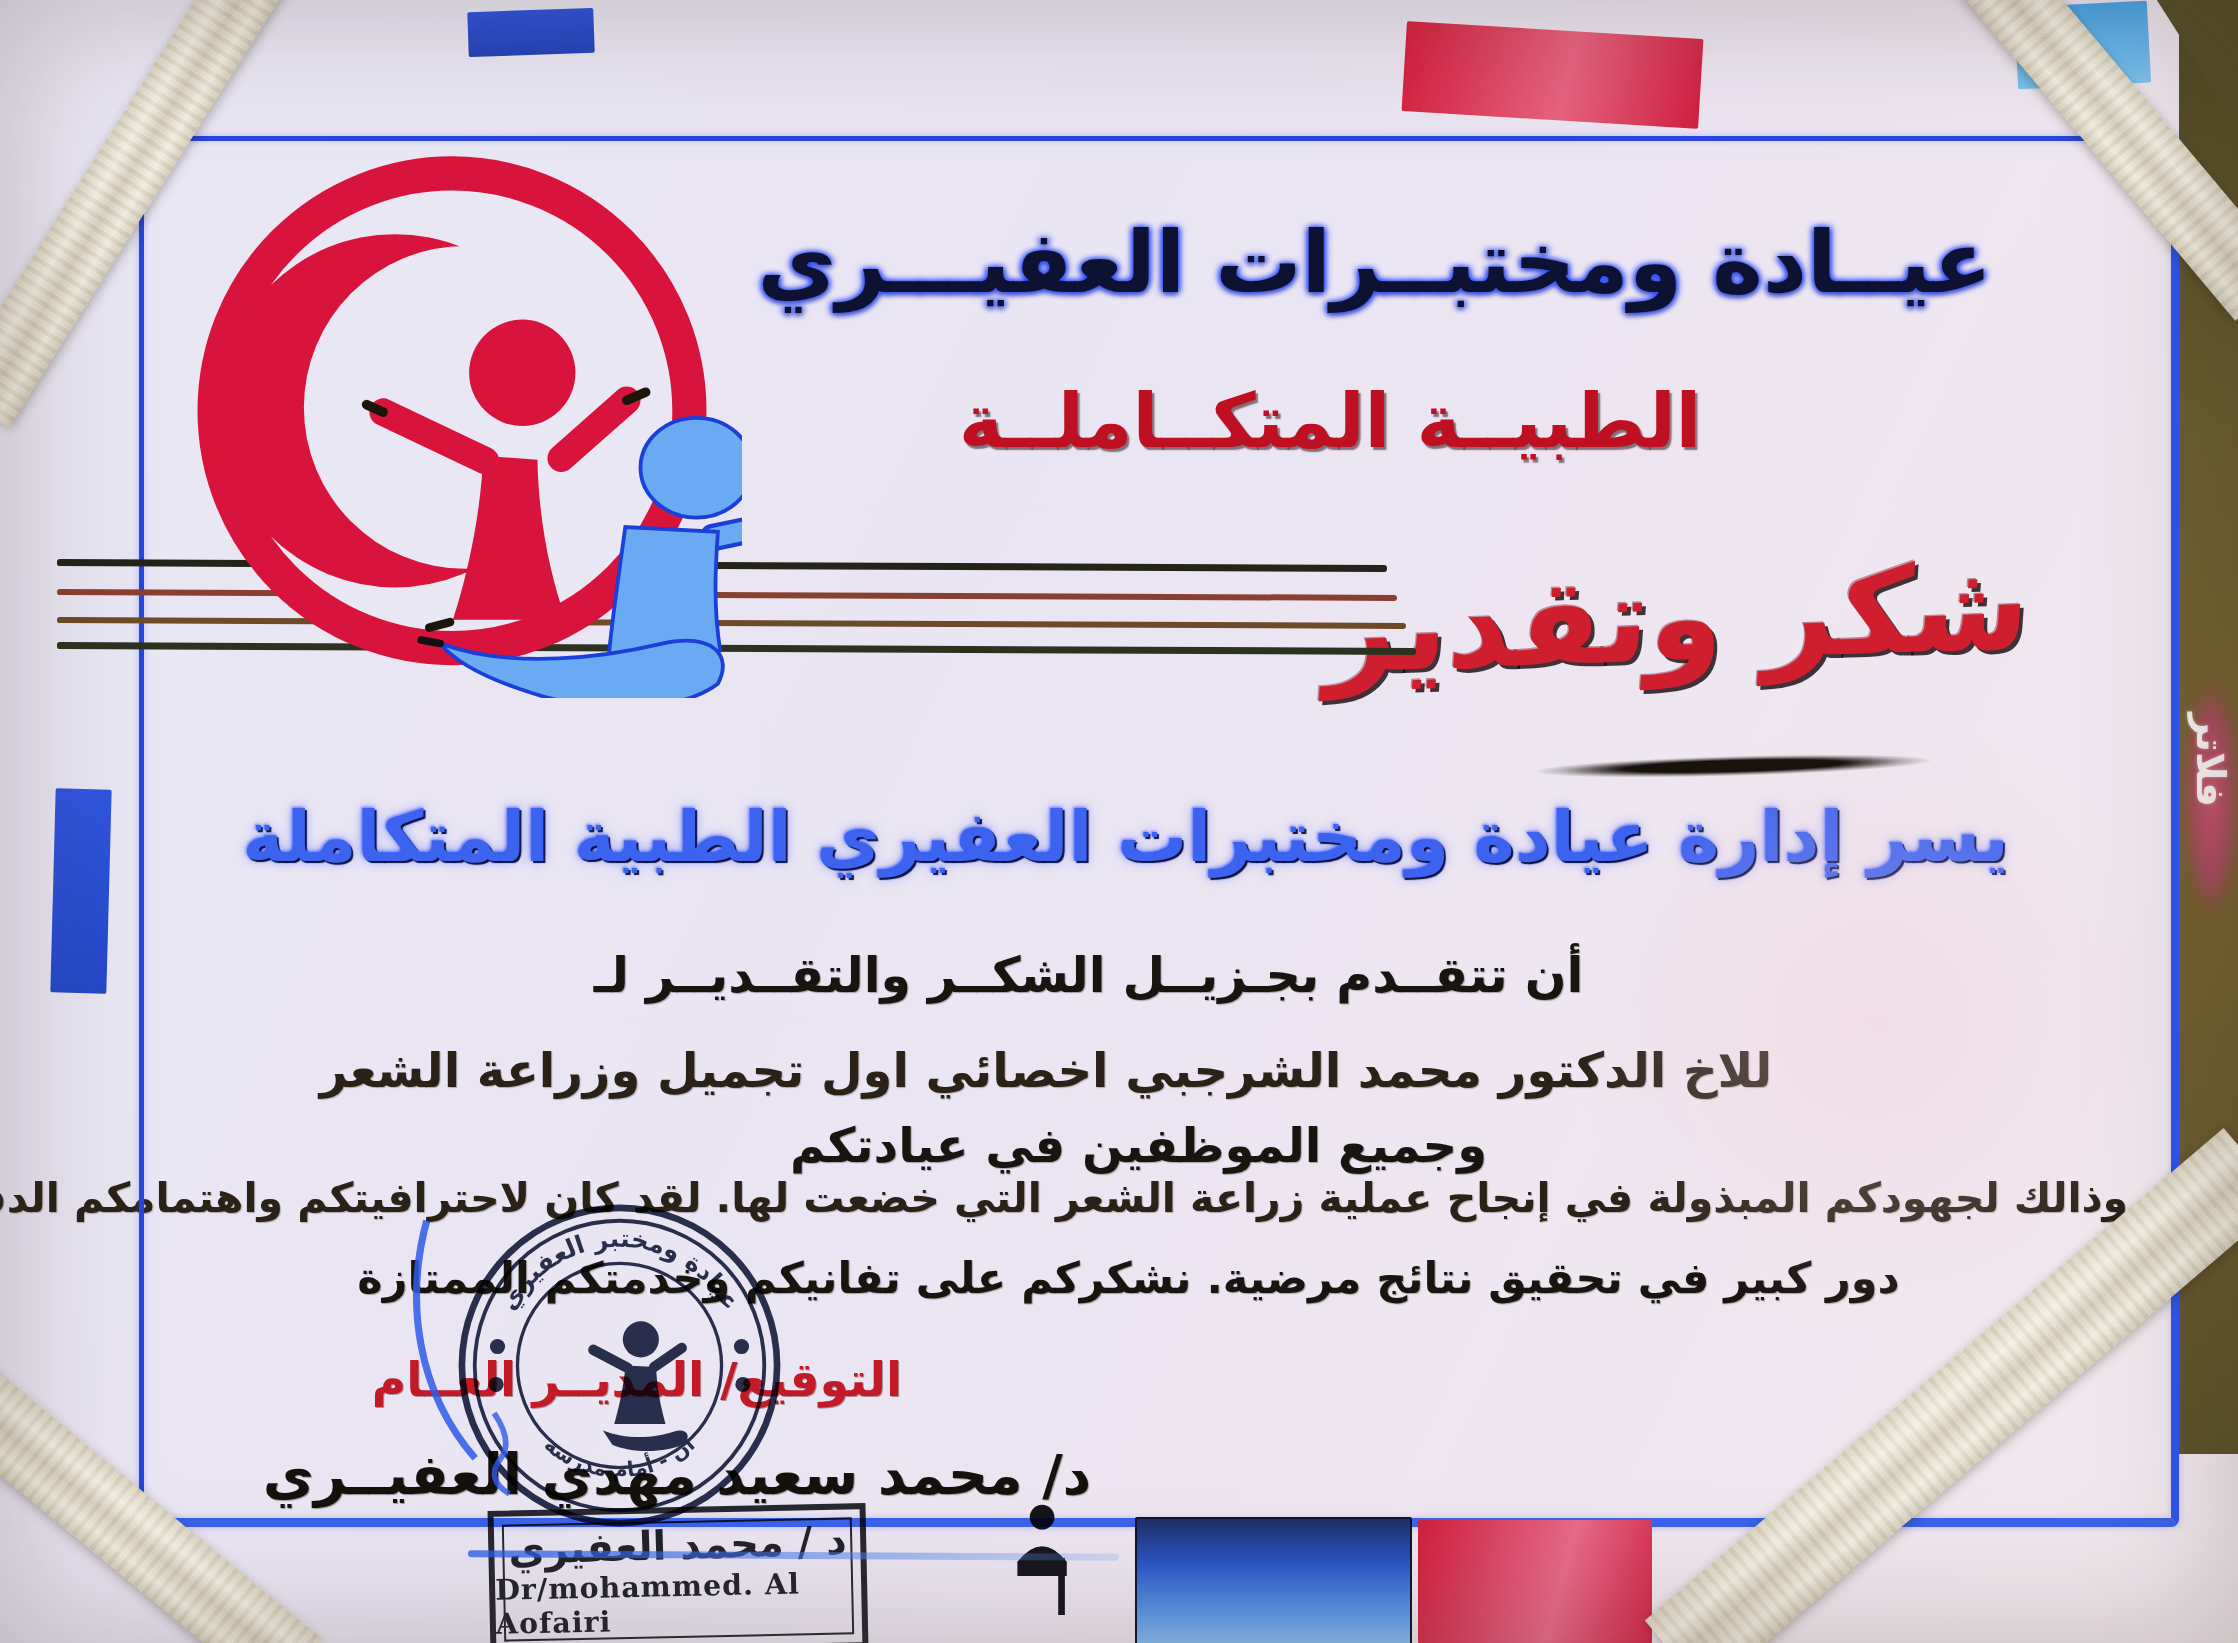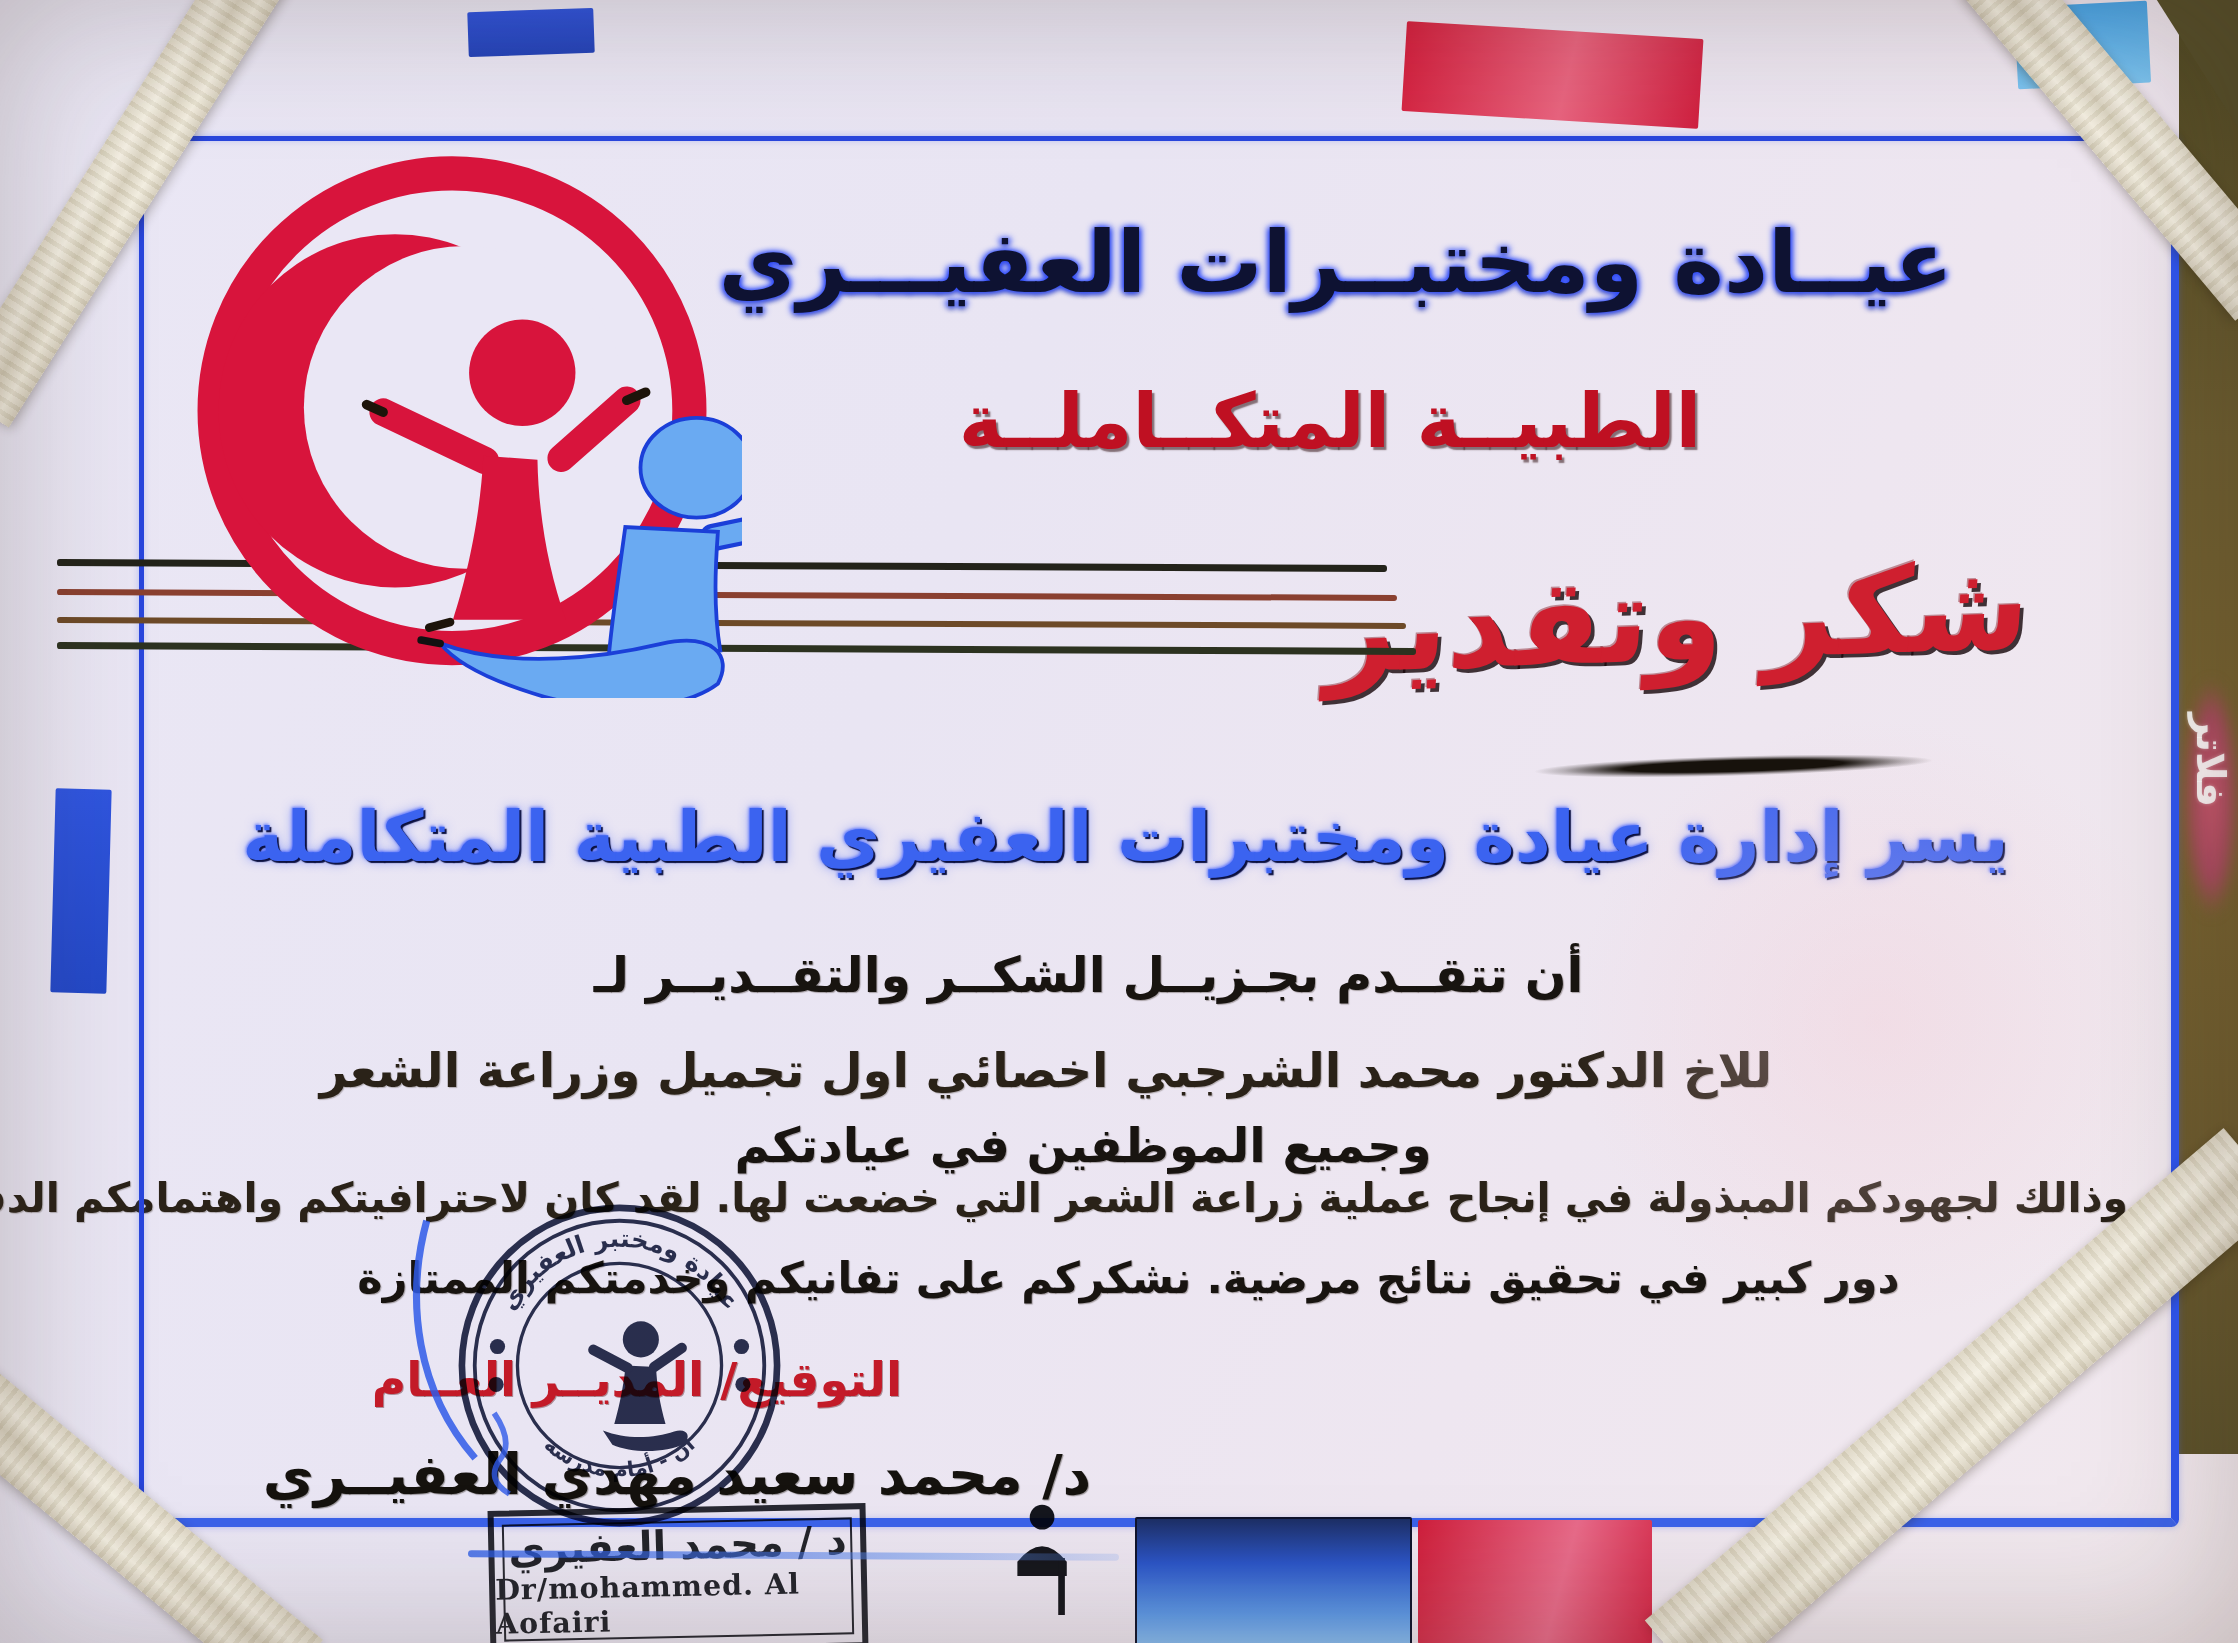--- a/index.html
+++ b/index.html
@@ -126,30 +126,30 @@
       <ellipse cx="1085" cy="665" rx="118" ry="105" fill="#6aaaf2" stroke="#1b3fd8" stroke-width="8"></ellipse>
       <path d="M 935 790 C 920 900 905 1000 900 1065 L 1135 1050 C 1120 960 1125 870 1130 800 Z" fill="#6aaaf2" stroke="#1b3fd8" stroke-width="8"></path>
     </g>
 
     <g>
       <path d="M 545 1035 C 700 1092 900 1062 1010 1036 C 1120 1012 1162 1060 1130 1120 C 1048 1182 868 1182 740 1140 C 650 1112 578 1076 545 1035 Z" fill="#6aaaf2" stroke="#1b3fd8" stroke-width="8"></path>
       <path d="M 545 1035 L 505 1028" stroke="#111111" stroke-width="16" stroke-linecap="round" fill="none"></path>
     </g>
   </svg>
 
-  <div class="t title1" dir="rtl" style="left:789px;top:209px;width:1164px;">عيــادة ومختبــرات العفيـــري</div>
+  <div class="t title1" dir="rtl" style="left:828px;top:209px;width:1164px;">عيــادة ومختبــرات العفيـــري</div>
   <div class="t title2" dir="rtl" style="left:831px;top:366px;width:998px;">الطبيــة المتكــاملــة</div>
 
   <div class="t banner" dir="rtl" style="left:1435px;top:542px;width:594px;">شكر وتقدير</div>
   <div class="abs banner-underline"></div>
 
   <div class="t intro" dir="rtl" style="left:223px;top:794px;width:1805px;">يسر إدارة عيادة ومختبرات العفيري الطبية المتكاملة</div>
   <div class="t black-line" dir="rtl" style="left:561px;top:945px;width:1055px;font-size:49px;">أن تتقــدم بجـزيــل الشكــر والتقــديــر لـ</div>
   <div class="t brown-line" dir="rtl" style="left:394px;top:1040px;width:1378px;font-size:48px;">للاخ الدكتور محمد الشرجبي اخصائي اول تجميل وزراعة الشعر</div>
-  <div class="t black-line" dir="rtl" style="left:679px;top:1115px;width:808px;font-size:48px;">وجميع الموظفين في عيادتكم</div>
+  <div class="t black-line" dir="rtl" style="left:679px;top:1115px;width:808px;font-size:48px;text-align:right;">وجميع الموظفين في عيادتكم</div>
   <div class="t brown-line" dir="rtl" style="left:133px;top:1173px;width:1995px;font-size:41px;">وذالك لجهودكم المبذولة في إنجاح عملية زراعة الشعر التي خضعت لها. لقد كان لاحترافيتكم واهتمامكم الدقيق</div>
   <div class="t black-line" dir="rtl" style="left:333px;top:1252px;width:1591px;font-size:43px;">دور كبير في تحقيق نتائج مرضية. نشكركم على تفانيكم وخدمتكم الممتازة</div>
 
   <div class="t sig-label" dir="rtl" style="left:451px;top:1351px;width:451px;">التوقيع/ المديــر العــام</div>
   <div class="t sig-name" dir="rtl" style="left:214px;top:1440px;width:926px;">د/ محمد سعيد مهدي العفيــري</div>
 
   <svg class="abs stamp-round" viewBox="0 0 710 710">
     <g stroke="#1b2142" fill="none">
       <circle cx="355" cy="355" r="332" stroke-width="14"></circle>
       <circle cx="355" cy="355" r="305" stroke-width="8"></circle>

